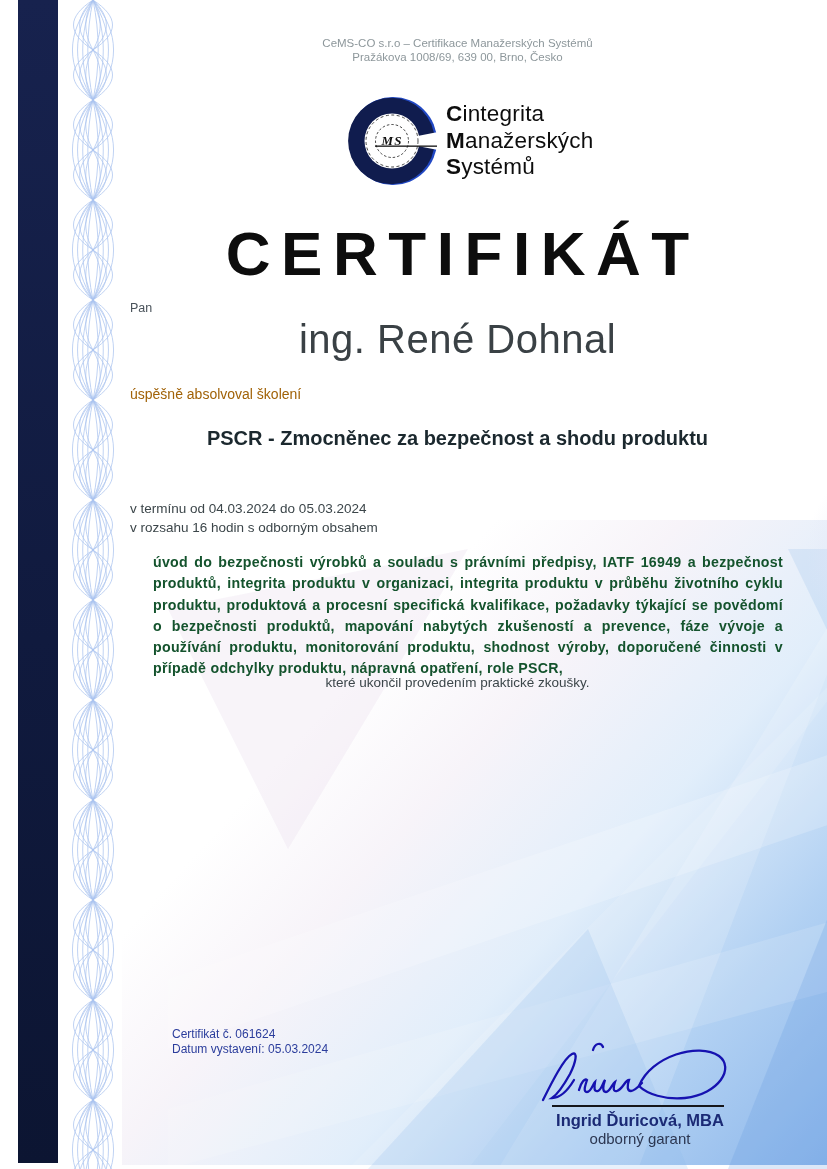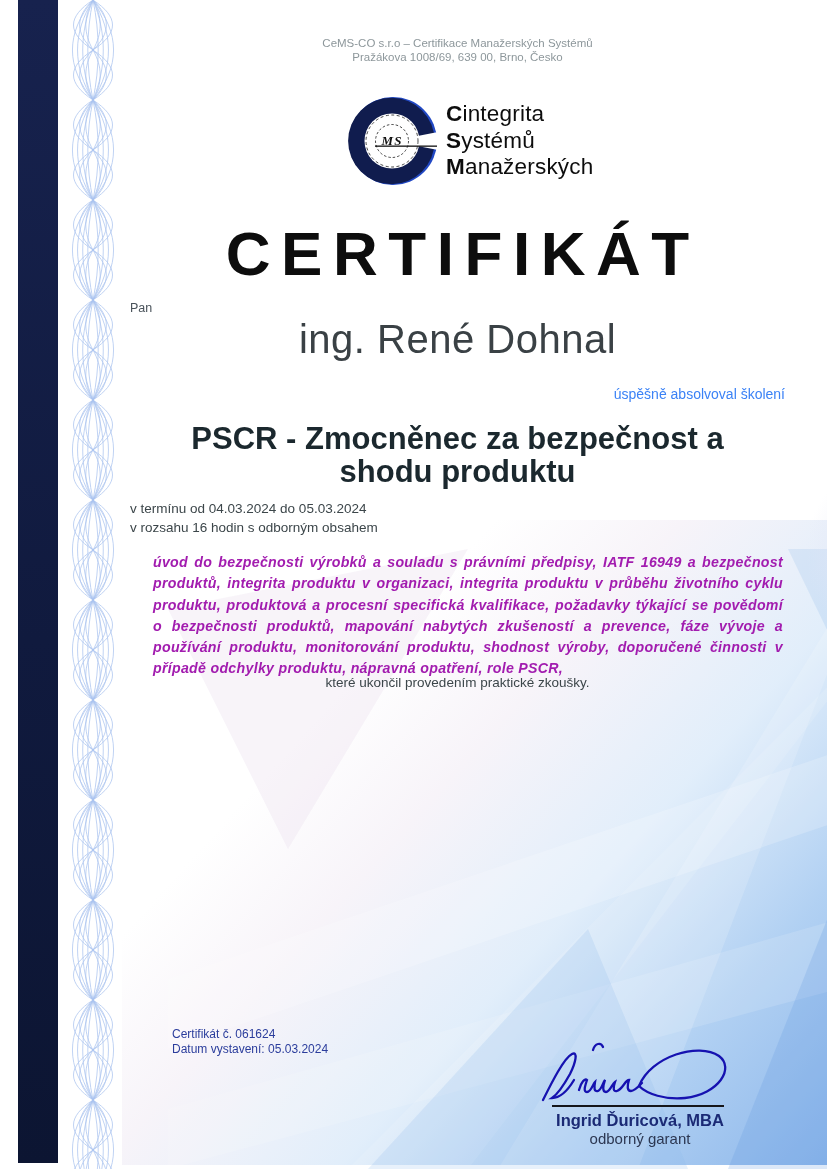--- a/index.html
+++ b/index.html
@@ -25,30 +25,30 @@
   .logo{position:absolute;left:346px;top:95px;display:flex;align-items:center;}
   .logo-text{margin-left:8px;color:#0d0d0d;font-size:22.5px;line-height:26.5px;font-weight:500;letter-spacing:.2px;}
   .logo-text b{font-weight:800;}
   
   .main-title{position:absolute;left:130px;width:655px;top:218px;text-align:center;
     color:#0d0d0d;font-size:62px;font-weight:800;letter-spacing:.17em;text-indent:.17em;}
   .salutation{position:absolute;left:130px;width:655px;top:301px;text-align:left;
     color:#49525a;font-size:12.5px;}
   .recipient-name{position:absolute;left:130px;width:655px;top:317px;text-align:center;
     color:#3a4145;font-size:40px;font-weight:400;letter-spacing:.5px;}
-  .achievement{position:absolute;left:130px;width:655px;top:386px;text-align:right;
-    color:#3b82f6;font-size:14px;}
+  .achievement{position:absolute;left:130px;width:655px;top:386px;text-align:left;
+    color:#a16207;font-size:14px;}
   .course-title{position:absolute;left:130px;width:655px;top:422px;text-align:center;
-    color:#1b282e;font-size:31px;font-weight:700;line-height:33px;}
+    color:#1b282e;font-size:20px;font-weight:700;line-height:33px;}
   .course-title > div{max-width:600px;margin:0 auto;}
   .course-term{position:absolute;left:130px;width:655px;top:499px;text-align:left;
     color:#3c464a;font-size:13.5px;line-height:19px;}
   .course-content{position:absolute;left:153px;width:630px;top:552px;
-    color:#a21caf;font-size:14.2px;font-weight:700;line-height:21.3px;
-    letter-spacing:.02em;text-align:justify;font-style:italic;}
+    color:#14532d;font-size:14.2px;font-weight:700;line-height:21.3px;
+    letter-spacing:.02em;text-align:justify;}
   .course-closing{position:absolute;left:130px;width:655px;top:675px;text-align:center;
     color:#3c464a;font-size:13.5px;}
   
   .cert-meta{position:absolute;left:172px;top:1027px;color:#2b3d9c;font-size:12px;line-height:14.5px;}
   .signature-block{position:absolute;left:520px;top:1040px;width:240px;}
   .signature-svg{position:absolute;left:15px;top:0;}
   .signature-line{position:absolute;left:32px;top:65px;width:172px;height:2px;background:#15161a;}
   .signer-name{position:absolute;left:0;top:71px;width:240px;text-align:center;
     color:#1b2a75;font-size:16.5px;font-weight:700;}
   .signer-role{position:absolute;left:0;top:90px;width:240px;text-align:center;
@@ -108,22 +108,22 @@
       <circle cx="45.4" cy="46" r="43.3" fill="#101c4e"></circle>
       <polygon points="46,46 92,37 92,55" fill="#ffffff"></polygon>
       <circle cx="46" cy="46" r="27.5" fill="#ffffff"></circle>
       <circle cx="46" cy="46" r="26" fill="none" stroke="#1a1a1a" stroke-width="0.8" stroke-dasharray="3,2.5"></circle>
       <circle cx="46" cy="46" r="16.5" fill="none" stroke="#1a1a1a" stroke-width="0.8" stroke-dasharray="2.5,2"></circle>
       <text x="46" y="50" text-anchor="middle" font-family="Liberation Serif, DejaVu Serif, serif" font-size="13" font-weight="bold" font-style="italic" letter-spacing="1" fill="#111">MS</text>
       <rect x="29" y="50.5" width="62" height="1.3" fill="#111"></rect>
     </svg>
     <div class="logo-text">
       <div><b>C</b><span>integrita</span></div>
+      <div><b>M</b><span>anažerských</span></div>
       <div><b>S</b><span>ystémů</span></div>
-      <div><b>M</b><span>anažerských</span></div>
     </div>
   </div>
 
   <div class="main-title">CERTIFIKÁT</div>
   <div class="salutation">Pan</div>
   <div class="recipient-name">ing. René Dohnal</div>
   <div class="achievement">úspěšně absolvoval školení</div>
 
   <div class="course-title">
     <div>PSCR - Zmocněnec za bezpečnost a shodu produktu</div>

